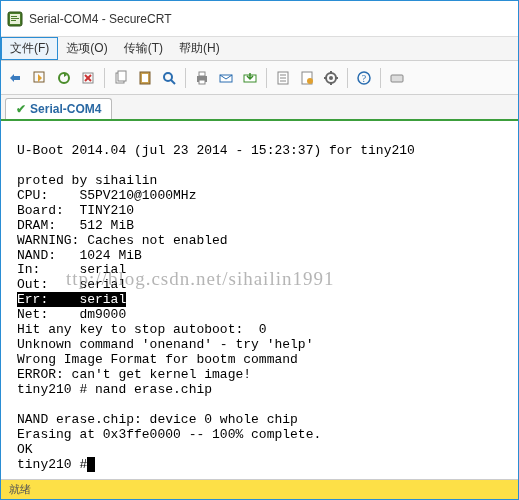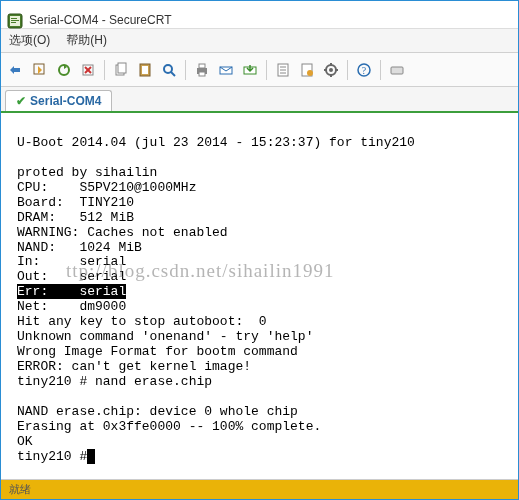--- a/index.html
+++ b/index.html
@@ -1,51 +1,53 @@
 <!DOCTYPE html>
 <html><head>
 <meta charset="utf-8">
 <style>
   * { margin:0; padding:0; box-sizing:border-box; }
   body { font-family:"Microsoft YaHei","SimSun",sans-serif; font-size:12px; background:#fff; width:519px; height:500px; overflow:hidden; border:1px solid #2a8dd4; position:relative; }
-  .titlebar { background:#fff; height:28px; display:flex; padding:12px 6px; border-bottom:1px solid #ddd; }
+  .titlebar { background:#fff; height:36px; display:flex; align-items:center; padding:12px 6px; border-bottom:1px solid #ddd; }
   .titlebar .icon { width:16px; height:16px; margin-right:6px; display:inline-flex; align-items:center; justify-content:center; }
   .titlebar .title { font-size:12px; color:#333; }
   .menubar { display:flex; height:24px; align-items:stretch; border-bottom:1px solid #d0d0d0; background:#f5f5f5; }
   .menuitem { padding:0 8px; display:flex; align-items:center; cursor:default; color:#333; }
   .menuitem.active { border:1px solid #2a8dd4; background:#eaf3fb; }
   .toolbar { height:34px; display:flex; align-items:center; padding:0 4px; gap:2px; border-bottom:1px solid #d0d0d0; background:#fafafa; }
   .tbtn { width:22px; height:22px; display:inline-flex; align-items:center; justify-content:center; cursor:pointer; border-radius:2px; }
   .sep { width:1px; height:20px; background:#ccc; margin:0 3px; }
   .tabbar { height:26px; display:flex; align-items:flex-end; padding:0 4px; border-bottom:2px solid #3c9e3c; background:#f5f5f5; }
   .tab { display:flex; align-items:center; gap:4px; padding:3px 10px; background:#fff; border:1px solid #bbb; border-bottom:none; border-radius:3px 3px 0 0; font-weight:bold; color:#2968a3; }
   .tab .chk { color:#3c9e3c; font-weight:bold; }
   .term { padding:8px 16px; font-family:"Courier New",monospace; font-size:13px; line-height:1.15; color:#000; white-space:pre; position:relative; }
   .hl { background:#000; color:#fff; }
   .watermark { position:absolute; top:147px; left:65px; font-family:"SimSun",serif; font-size:19px; color:rgba(120,120,120,0.55); pointer-events:none; letter-spacing:1px; }
-  .statusbar { position:absolute; bottom:0; left:0; right:0; height:20px; border-top:1px solid #ccc; background:#eab308; display:flex; justify-content:space-between; align-items:center; padding:0 8px; font-size:11px; color:#555; }
+  .statusbar { position:absolute; bottom:0; left:0; right:0; height:20px; border-top:1px solid #ccc; background:#fde047; display:flex; justify-content:space-between; align-items:center; padding:0 8px; font-size:11px; color:#555; }
 </style>
 </head>
 <body>
 
 <div class="titlebar">
   <span class="icon">
     <svg width="16" height="16" viewBox="0 0 16 16">
         <rect x="1" y="1" width="14" height="14" rx="2" fill="#4a7c2a" stroke="#2d5016"></rect>
         <rect x="3" y="3" width="10" height="10" fill="#e8f0d8"></rect>
         <rect x="4" y="5" width="6" height="1" fill="#4a7c2a"></rect>
         <rect x="4" y="7" width="8" height="1" fill="#4a7c2a"></rect>
         <rect x="4" y="9" width="5" height="1" fill="#4a7c2a"></rect>
       </svg>
   </span>
   <span class="title">Serial-COM4 - SecureCRT</span>
 </div>
 
 <div class="menubar">
+  <div class="menuitem active">文件(F)</div>
   <div class="menuitem">选项(O)</div>
+  <div class="menuitem">传输(T)</div>
   <div class="menuitem">帮助(H)</div>
 </div>
 
 <div class="toolbar">
   <span class="tbtn">
       <svg width="16" height="16">
         <path d="M2 8 L6 4 L6 6 L12 6 L12 10 L6 10 L6 12 Z" fill="#3a7bbf"></path>
       </svg>
     </span>
   <span class="tbtn">

